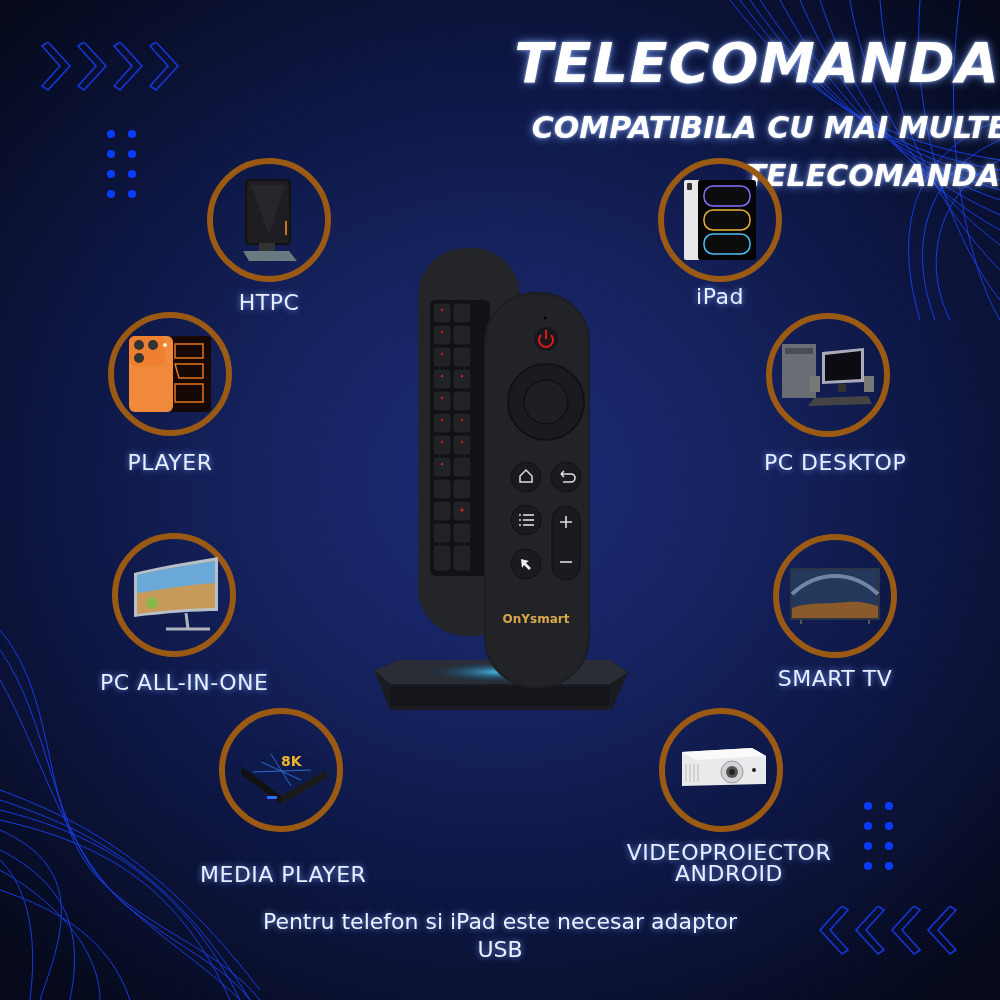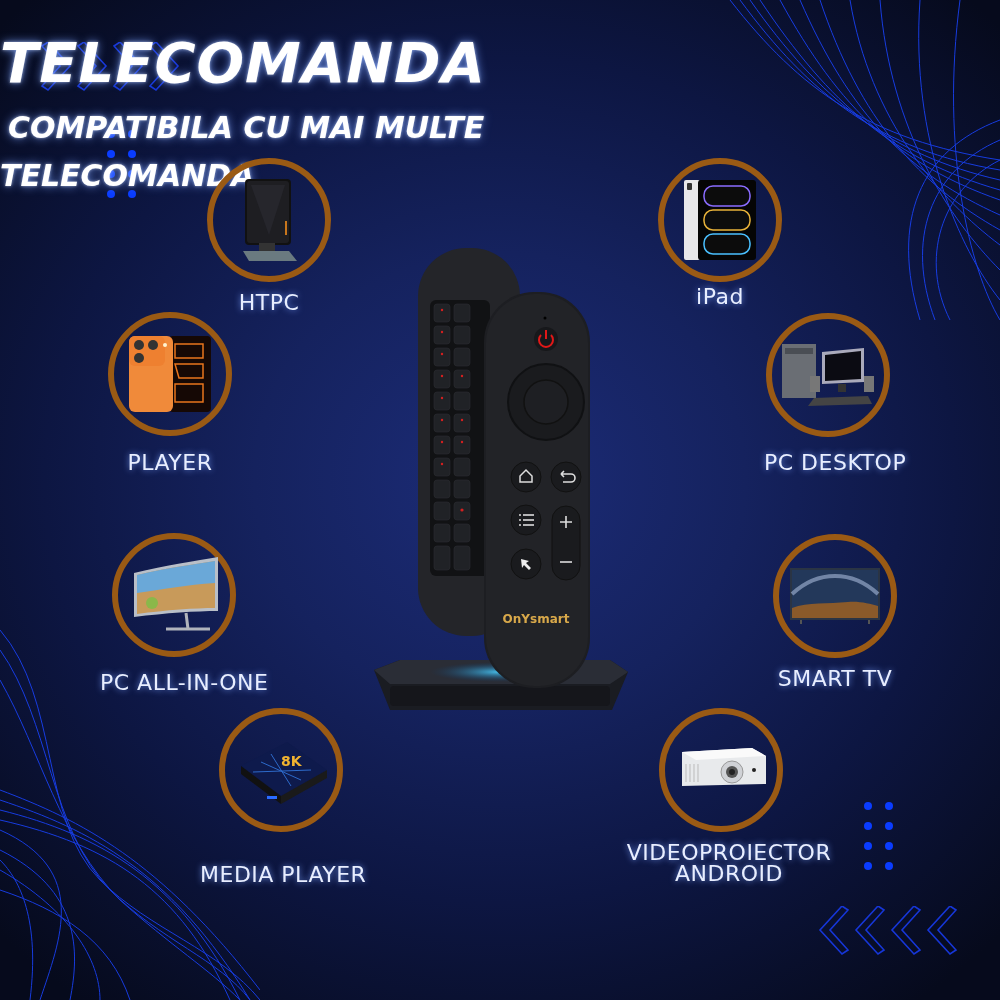--- a/index.html
+++ b/index.html
@@ -1,20 +1,20 @@
 <!DOCTYPE html>
 <html><head>
 <meta charset="utf-8">
 <style>
   html,body{margin:0;padding:0;}
   body{width:1000px;height:1000px;overflow:hidden;position:relative;
     background:radial-gradient(ellipse 70% 65% at 50% 48%, #1c2c78 0%, #15225e 35%, #0d1642 65%, #060a1c 100%);
     font-family:"Liberation Sans","DejaVu Sans",sans-serif;color:#fff;}
   .abs{position:absolute;}
-  .title{left:0;width:1000px;text-align:left;font-family:"DejaVu Sans",sans-serif;font-weight:bold;font-style:italic;color:#fff;
+  .title{left:0;width:1000px;text-align:right;font-family:"DejaVu Sans",sans-serif;font-weight:bold;font-style:italic;color:#fff;
     text-shadow:0 0 10px rgba(120,160,255,0.8),0 0 3px rgba(255,255,255,0.6);}
   .t1{top:30px;font-size:56px;letter-spacing:1px;}
   .t2{top:110px;font-size:30px;margin-left:8px;}
   .t3{top:158px;font-size:30px;}
   .dev{position:absolute;width:124px;height:124px;border-radius:50%;border:6px solid #9a5a14;box-sizing:border-box;display:flex;align-items:center;justify-content:center;}
   .lbl{position:absolute;text-align:center;font-size:22px;color:#e8eeff;letter-spacing:0.5px;
     text-shadow:0 0 6px rgba(120,160,255,0.9);font-family:"DejaVu Sans",sans-serif;white-space:nowrap;}
   .dot{position:absolute;width:8px;height:8px;border-radius:50%;background:#0a3cff;}
   .note{left:0;width:1000px;top:908px;text-align:center;font-size:22px;line-height:28px;color:#eef2ff;
     font-family:"DejaVu Sans",sans-serif;text-shadow:0 0 6px rgba(120,160,255,0.9);}
@@ -302,13 +302,15 @@
     </g>
     <g>
       <circle cx="166" cy="324" r="15" fill="#1a1b1e" stroke="#111"></circle>
       <path d="M161 319 L169 321 L166 323 L171 328 L169 330 L164 325 L162 328 Z" fill="#eee"></path>
     </g>
     <text x="176" y="383" text-anchor="middle" font-size="12" font-weight="bold" fill="#d8a84a" font-family="DejaVu Sans, sans-serif">OnYsmart</text>
   </g>
 </svg>
 
 <div class="abs note">
+  <div>Pentru telefon si iPad este necesar adaptor</div>
+  <div>USB</div>
 </div>
 
 </body></html>

